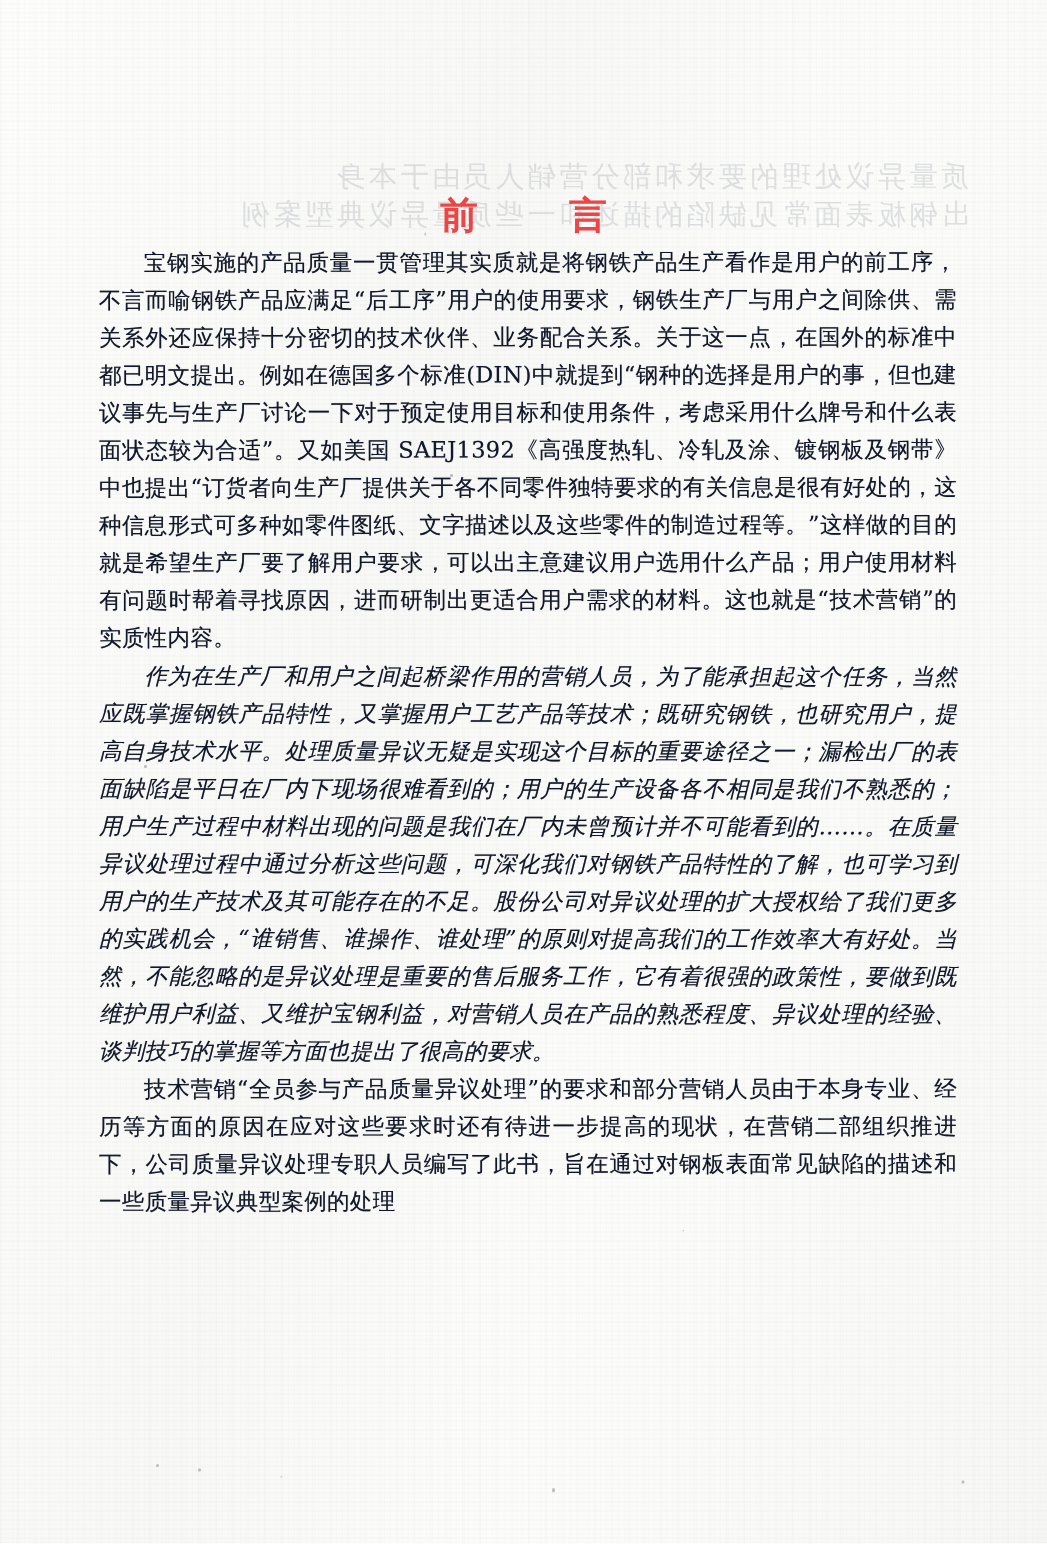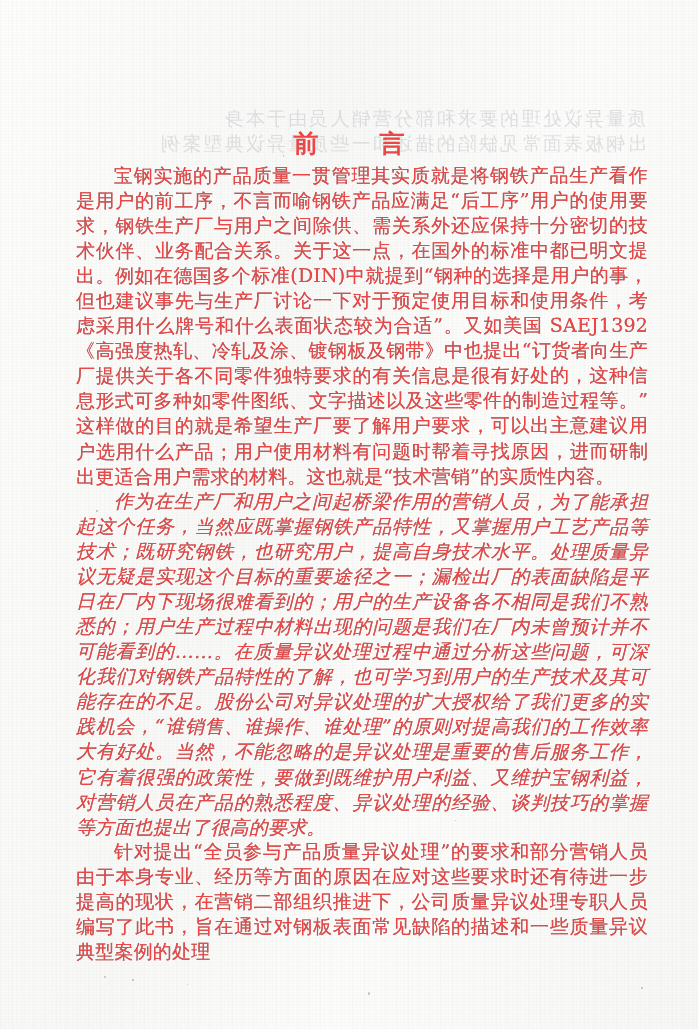--- a/index.html
+++ b/index.html
@@ -96,25 +96,25 @@
     font-size: 25px;
     font-weight: 700;
     letter-spacing: 18px;
     text-indent: 18px;
     color: #ef4444;
   }
 
   
   .body-block {
     position: absolute;
-    left: 76px;
+    left: 66px;
     top: 163px;
     width: 572px;
-    color: #ef4444;
-    font-size: 19px;
+    color: #0f172a;
+    font-size: 15px;
     line-height: 25.05px;
     letter-spacing: 0.2px;
     text-align: justify;
     text-justify: inter-character;
   }
   .para {
     margin: 0;
     text-indent: 2em;
     text-align: justify;
     text-justify: inter-character;
@@ -147,21 +147,21 @@
   <div class="bleed">
     <div>质量异议处理的要求和部分营销人员由于本身</div>
     <div>出钢板表面常见缺陷的描述和一些质量异议典型案例</div>
   </div>
 
   <h1 class="title">前　言</h1>
 
   <div class="body-block">
     <p class="para">宝钢实施的产品质量一贯管理其实质就是将钢铁产品生产看作是用户的前工序，不言而喻钢铁产品应满足“后工序”用户的使用要求，钢铁生产厂与用户之间除供、需关系外还应保持十分密切的技术伙伴、业务配合关系。关于这一点，在国外的标准中都已明文提出。例如在德国多个标准(DIN)中就提到“钢种的选择是用户的事，但也建议事先与生产厂讨论一下对于预定使用目标和使用条件，考虑采用什么牌号和什么表面状态较为合适”。又如美国 SAEJ1392《高强度热轧、冷轧及涂、镀钢板及钢带》中也提出“订货者向生产厂提供关于各不同零件独特要求的有关信息是很有好处的，这种信息形式可多种如零件图纸、文字描述以及这些零件的制造过程等。”这样做的目的就是希望生产厂要了解用户要求，可以出主意建议用户选用什么产品；用户使用材料有问题时帮着寻找原因，进而研制出更适合用户需求的材料。这也就是“技术营销”的实质性内容。</p>
     <p class="para">作为在生产厂和用户之间起桥梁作用的营销人员，为了能承担起这个任务，当然应既掌握钢铁产品特性，又掌握用户工艺产品等技术；既研究钢铁，也研究用户，提高自身技术水平。处理质量异议无疑是实现这个目标的重要途径之一；漏检出厂的表面缺陷是平日在厂内下现场很难看到的；用户的生产设备各不相同是我们不熟悉的；用户生产过程中材料出现的问题是我们在厂内未曾预计并不可能看到的……。在质量异议处理过程中通过分析这些问题，可深化我们对钢铁产品特性的了解，也可学习到用户的生产技术及其可能存在的不足。股份公司对异议处理的扩大授权给了我们更多的实践机会，“谁销售、谁操作、谁处理”的原则对提高我们的工作效率大有好处。当然，不能忽略的是异议处理是重要的售后服务工作，它有着很强的政策性，要做到既维护用户利益、又维护宝钢利益，对营销人员在产品的熟悉程度、异议处理的经验、谈判技巧的掌握等方面也提出了很高的要求。</p>
-    <p class="para">针对提出“全员参与产品质量异议处理”的要求和部分营销人员由于本身专业、经历等方面的原因在应对这些要求时还有待进一步提高的现状，在营销二部组织推进下，公司质量异议处理专职人员编写了此书，旨在通过对钢板表面常见缺陷的描述和一些质量异议典型案例的处理</p>
+    <p class="para">技术营销“全员参与产品质量异议处理”的要求和部分营销人员由于本身专业、经历等方面的原因在应对这些要求时还有待进一步提高的现状，在营销二部组织推进下，公司质量异议处理专职人员编写了此书，旨在通过对钢板表面常见缺陷的描述和一些质量异议典型案例的处理</p>
   </div>
 
   <div class="paper-grain"></div>
 
   <span class="speck" style="left:104px;  top:976px;  width:2px;   height:2px;"></span>
   <span class="speck" style="left:132px;  top:979px;  width:1.5px; height:1.5px;"></span>
   <span class="speck" style="left:187px;  top:984px;  width:1px;   height:1px;"></span>
   <span class="speck" style="left:368px;  top:992px;  width:2px;   height:3px;"></span>
   <span class="speck" style="left:641px;  top:987px;  width:1.5px; height:2px;"></span>
   <span class="speck" style="left:612px;  top:229px;  width:1.5px; height:1.5px;"></span>

